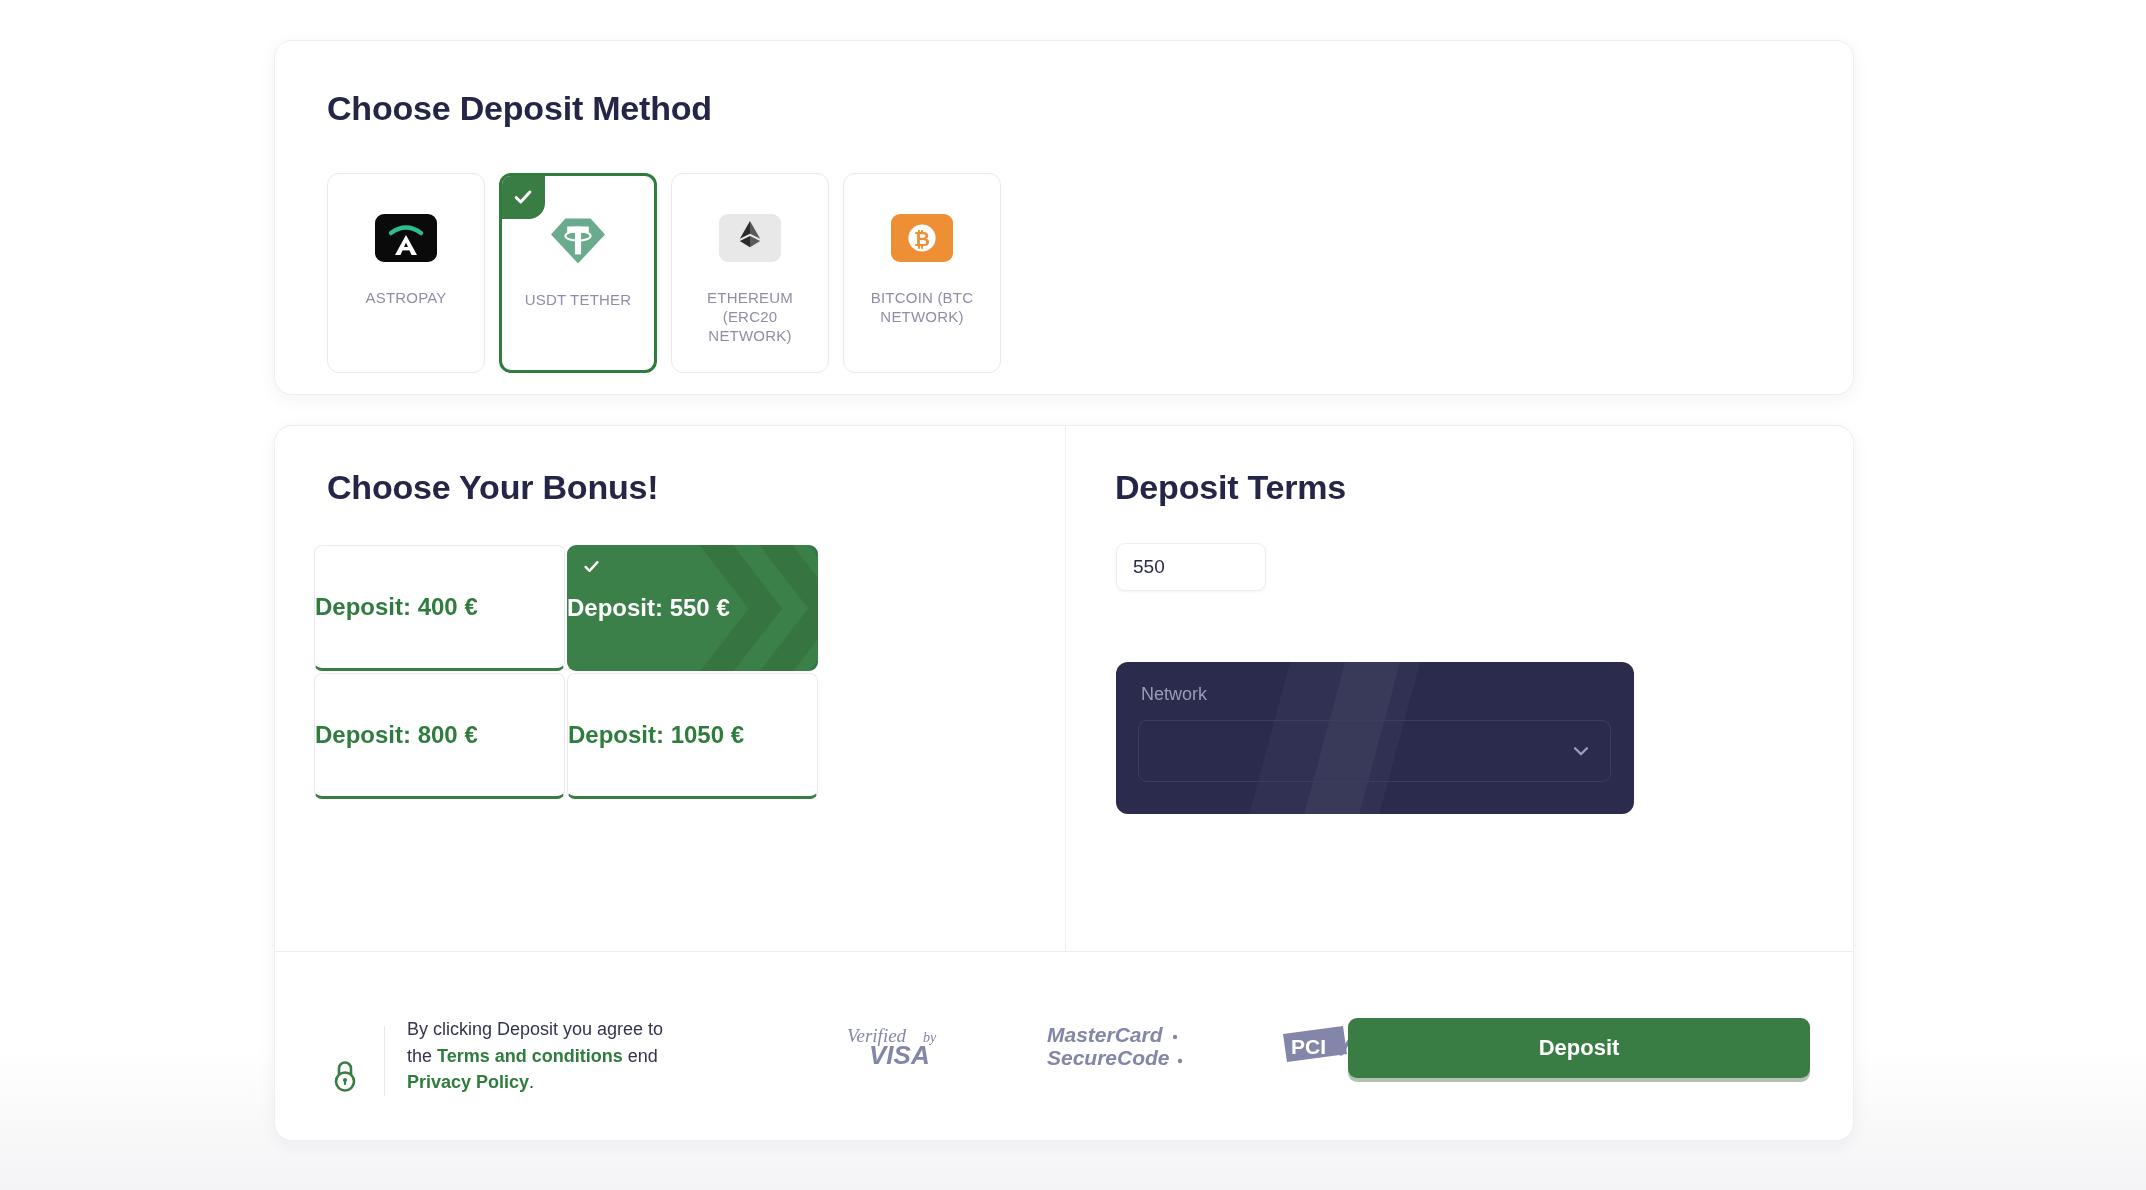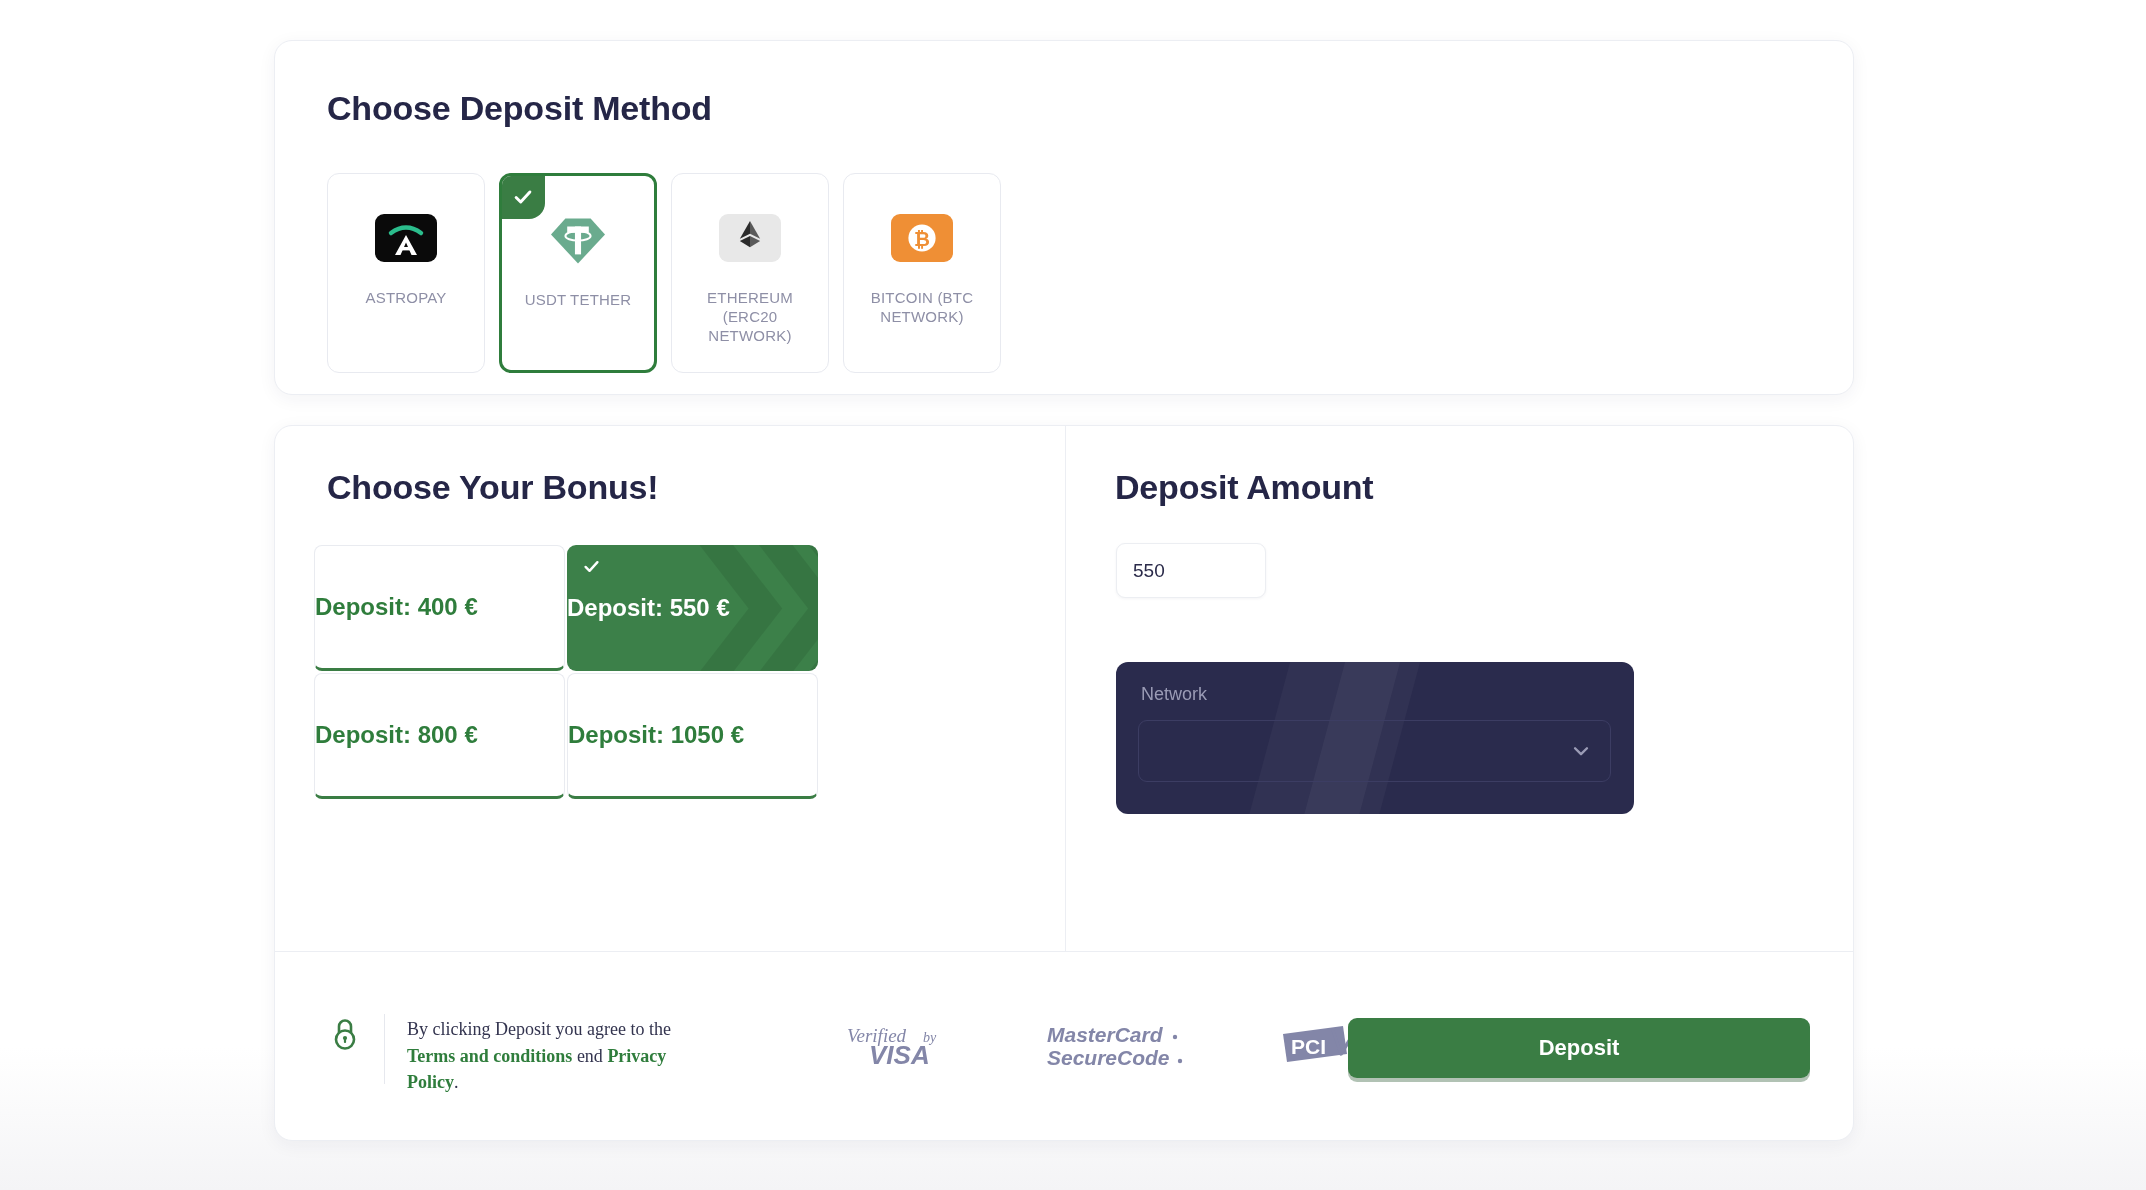--- a/index.html
+++ b/index.html
@@ -181,21 +181,21 @@
     z-index: 3;
   }
   .bonus-check svg { width: 19px; height: 19px; }
 
   
   #amount-input {
     position: absolute;
     left: 841px;
     top: 117px;
     width: 150px;
-    height: 55px;
+    height: 48px;
     border: 1px solid #eceef2;
     border-radius: 9px;
     background: #fff;
     font-size: 19px;
     color: #2b2b4a;
     padding: 0 16px;
     font-family: "Liberation Sans", sans-serif;
     box-shadow: 0 1px 3px rgba(40,44,80,0.05);
     outline: none;
   }
@@ -250,21 +250,21 @@
     position: absolute;
     left: 0; top: 526px;
     width: 1580px;
     height: 190px;
     display: flex;
     align-items: center;
   }
   .lock-wrap {
     position: absolute;
     left: 55px; top: 62px;
-    display: flex; align-items: flex-start; font-family: Liberation Serif, serif;
+    display: flex; align-items: flex-end;
   }
   .lock-icon svg { width: 30px; height: 40px; display: block; }
   .terms-bar {
     width: 1px;
     height: 70px;
     background: #e6e8ee;
     margin: 0 22px 0 24px;
   }
   .terms-text {
     font-size: 18px;
@@ -406,21 +406,21 @@
       <div class="bonus-card">
         <span class="bonus-label">Deposit: 800 €</span>
       </div>
 
       <div class="bonus-card">
         <span class="bonus-label">Deposit: 1050 €</span>
       </div>
 
     </div>
 
-    <div class="panel-title" id="amount-title">Deposit Amount</div>
+    <div class="panel-title" id="amount-title">Deposit Terms</div>
 
     <input id="amount-input" type="text" value="550" style="">
 
     <div id="network-box">
       <div class="network-shine"></div>
       <div class="network-shine b"></div>
       <div class="network-label">Network</div>
       <div class="network-select">
         <span class="network-chevron">
           <svg viewBox="0 0 24 24" fill="none">

